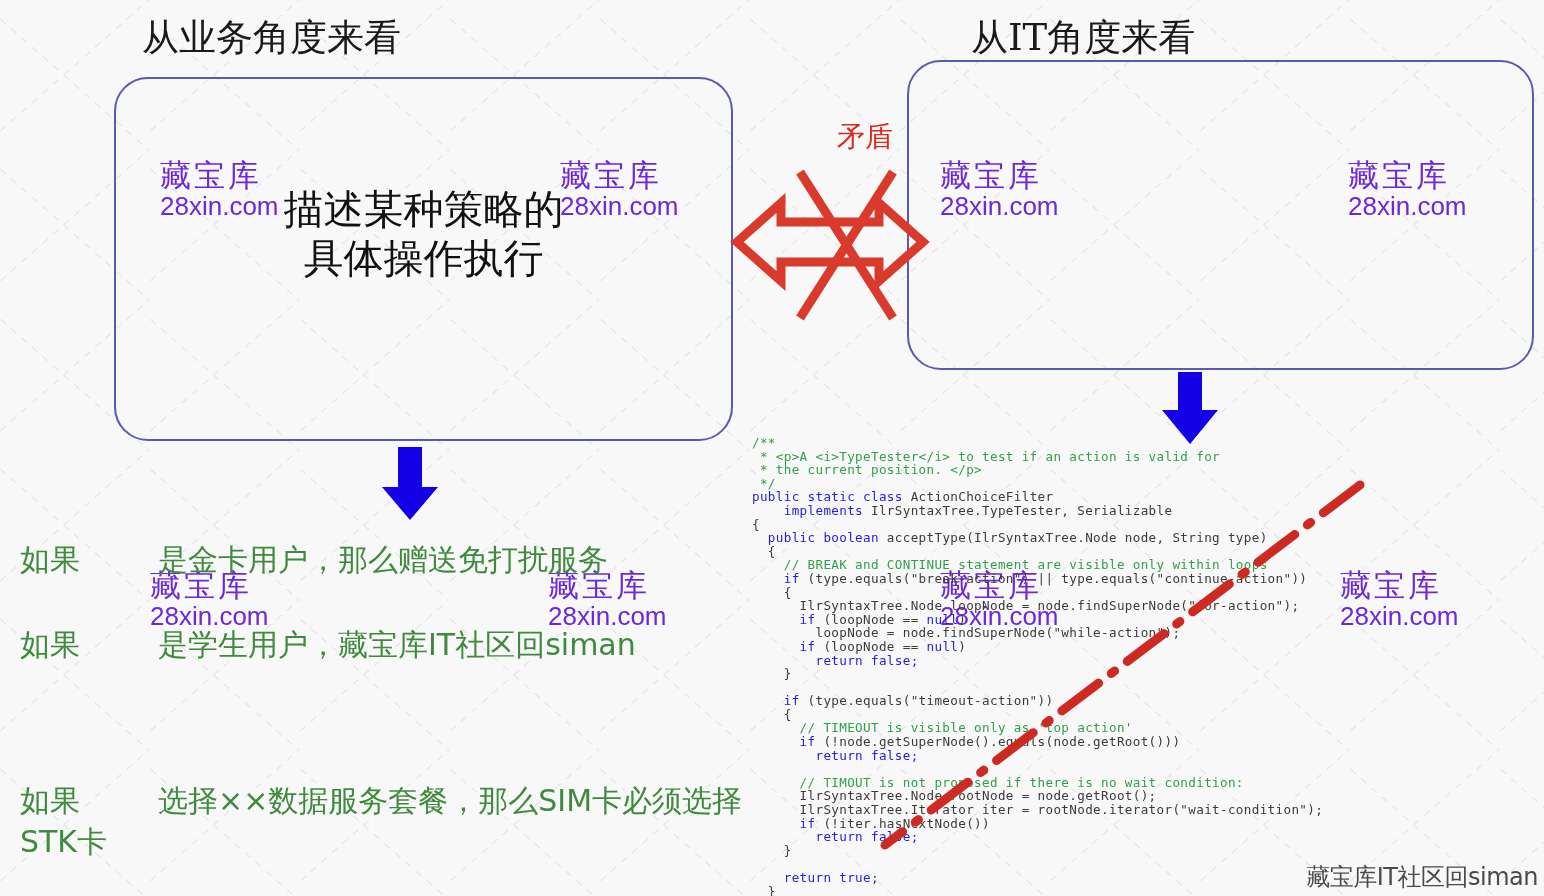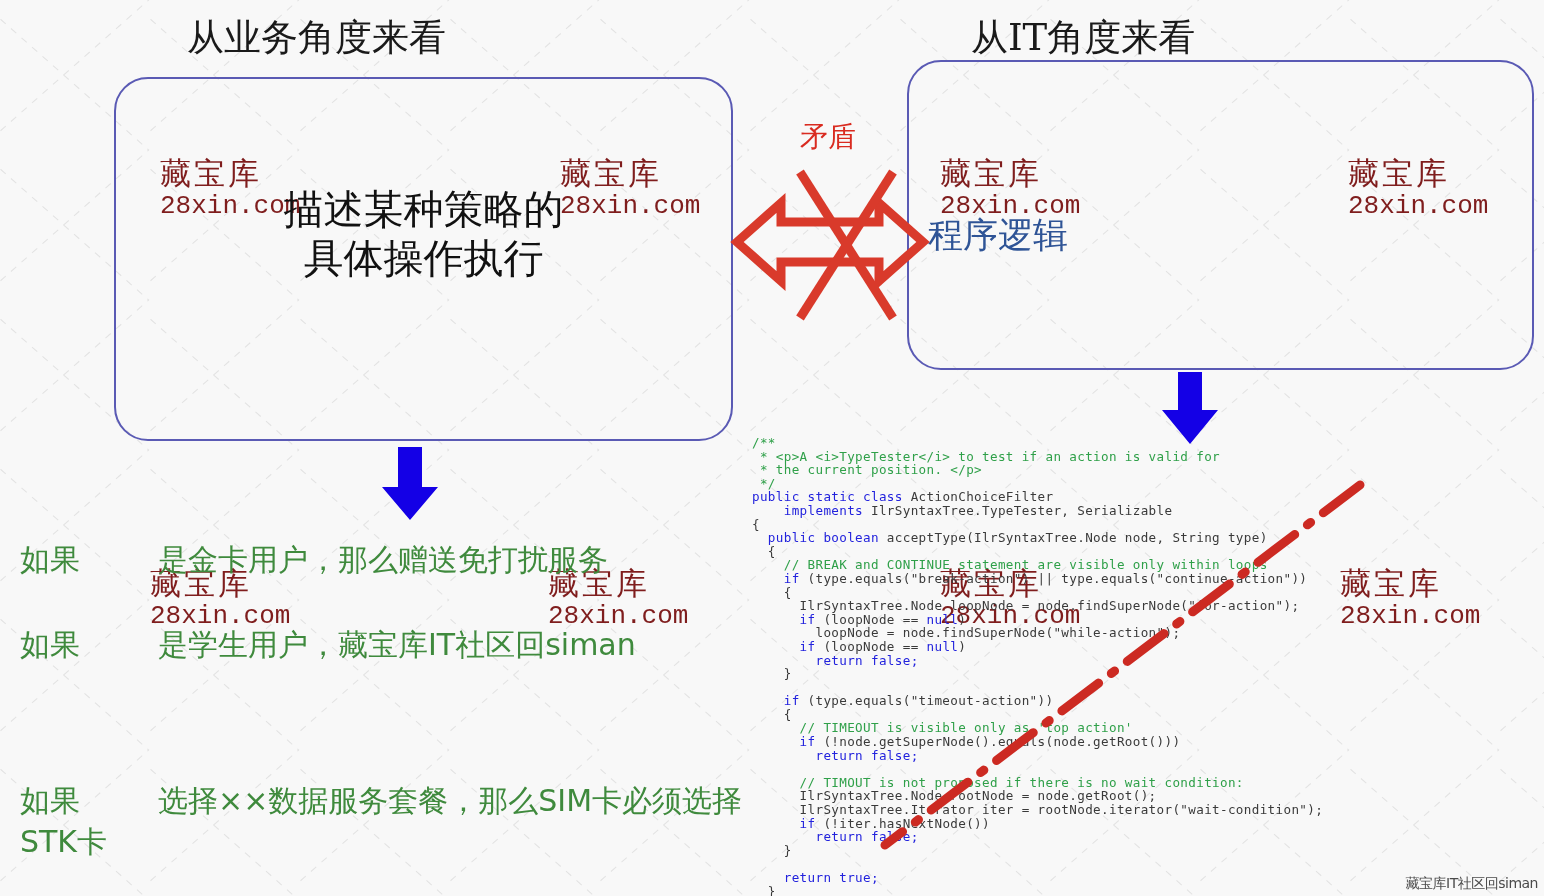--- a/index.html
+++ b/index.html
@@ -22,22 +22,22 @@
   }
   
   .bg-grid {
     position: absolute;
     inset: 0;
     pointer-events: none;
     opacity: 0.75;
   }
   .wm {
     position: absolute;
-    color: #7f1d1d;
-    font-family: Liberation Mono, monospace;
+    color: #6d28d9;
+    font-family: Liberation Sans, sans-serif;
     line-height: 1.05;
     user-select: none;
     pointer-events: none;
     white-space: nowrap;
   }
   .wm .wm-cn { font-size: 31px; letter-spacing: 3px; display:block; }
   .wm .wm-en { font-size: 26px; letter-spacing: 0px; display:block; }
 
   .col-title {
     position: absolute;
@@ -94,21 +94,21 @@
     color: #3a3a3a;
   }
   .c-com { color: #2fa049; }
   .c-kw  { color: #2222dd; }
   .c-pl  { color: #3a3a3a; }
   .footer-wm {
     position: absolute;
     right: 6px;
     bottom: 3px;
     font-family: "DejaVu Sans", "Liberation Sans", sans-serif;
-    font-size: 14px;
+    font-size: 24px;
     color: #4a4a4a;
     white-space: nowrap;
     letter-spacing: -0.5px;
   }
   svg.overlay {
     position: absolute;
     inset: 0;
     width: 1544px;
     height: 896px;
     pointer-events: none;
@@ -155,33 +155,32 @@
   </div>
   <div class="wm" style="left:940px; top:570px;">
     <span class="wm-cn">藏宝库</span>
     <span class="wm-en">28xin.com</span>
   </div>
   <div class="wm" style="left:1340px; top:570px;">
     <span class="wm-cn">藏宝库</span>
     <span class="wm-en">28xin.com</span>
   </div>
 
-  <div class="col-title" style="left:142px; top:13px;margin-left:45px;">从业务角度来看</div>
+  <div class="col-title" style="left:142px; top:13px;">从业务角度来看</div>
   <div class="col-title" style="left:971px; top:13px;">从IT角度来看</div>
 
   <div class="rbox" style="left:114px; top:77px; width:619px; height:364px;"></div>
   <div class="biz-text" style="left:114px; top:185px; width:619px;">
     <div>描述某种策略的</div>
     <div>具体操作执行</div>
   </div>
 
   <div class="rbox" style="left:907px; top:60px; width:627px; height:310px;"></div>
-  <div class="it-text" style="left:928px; top:212px;">程序逻辑</div>
-
-  <div class="conflict-label" style="left:800px; top:118px;">矛盾</div>
+
+  <div class="conflict-label" style="left:837px; top:118px;">矛盾</div>
 
   <div class="rule-line" style="left:20px; top:540px;">
     <span>如果</span><span style="display:inline-block;width:78px;"></span><span>是金卡用户，那么赠送免打扰服务</span>
   </div>
 
   <div class="rule-line wrap" style="left:20px; top:625px; width:750px;">
     <span>如果</span><span style="display:inline-block;width:78px;"></span><span>是学生用户，藏宝库IT社区回siman</span>
   </div>
 
   <div class="rule-line wrap" style="left:20px; top:781px; width:760px;">

